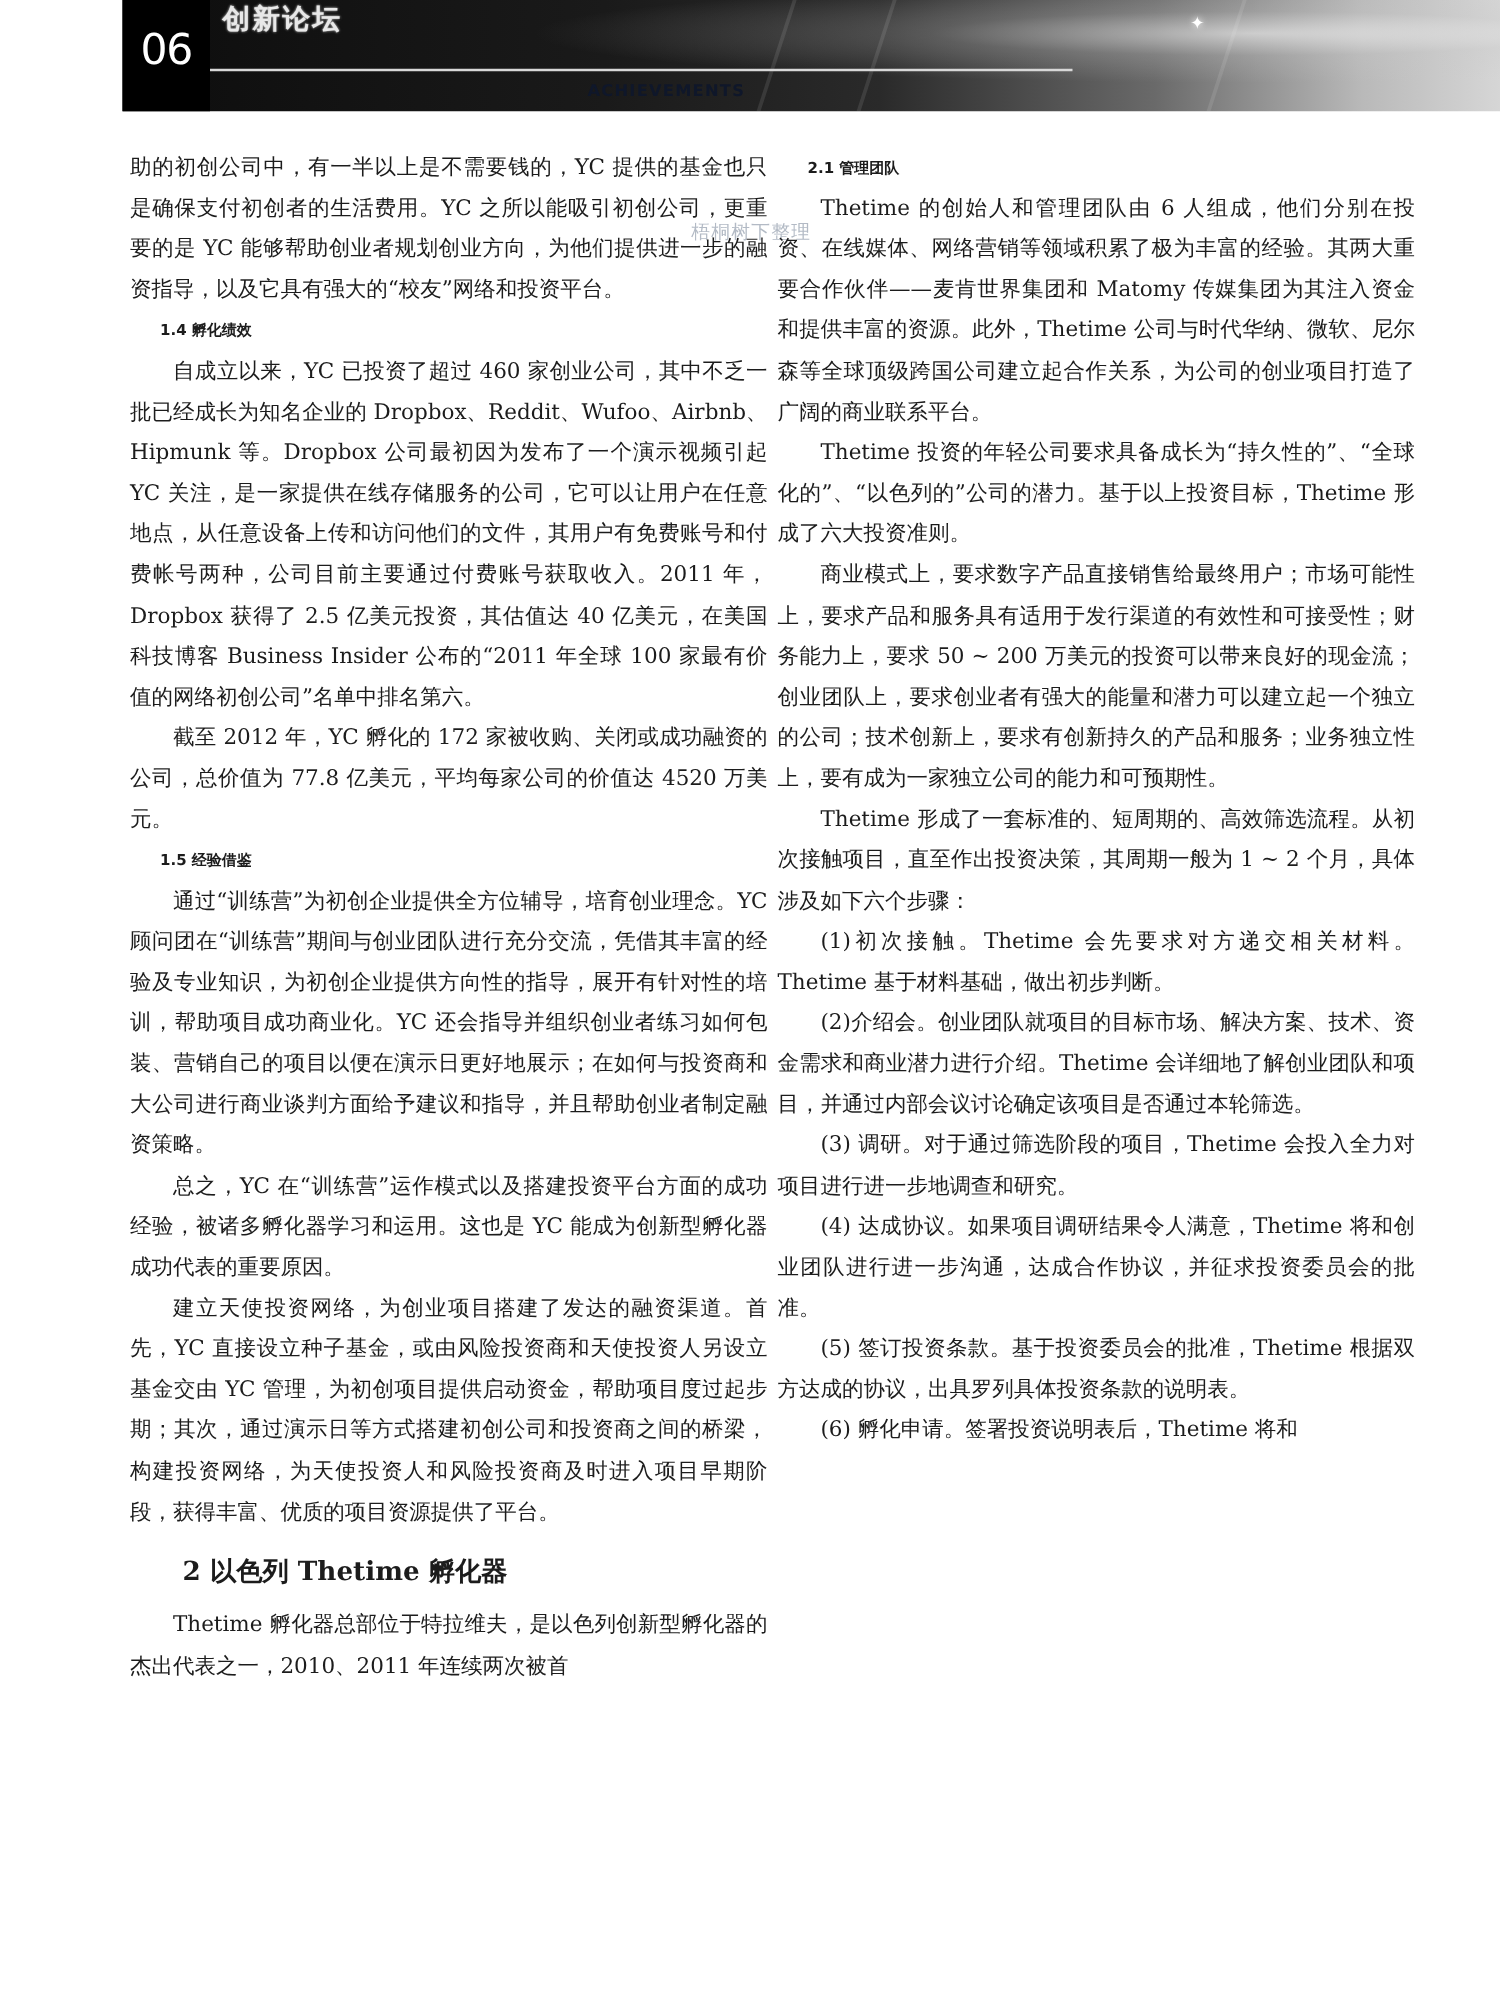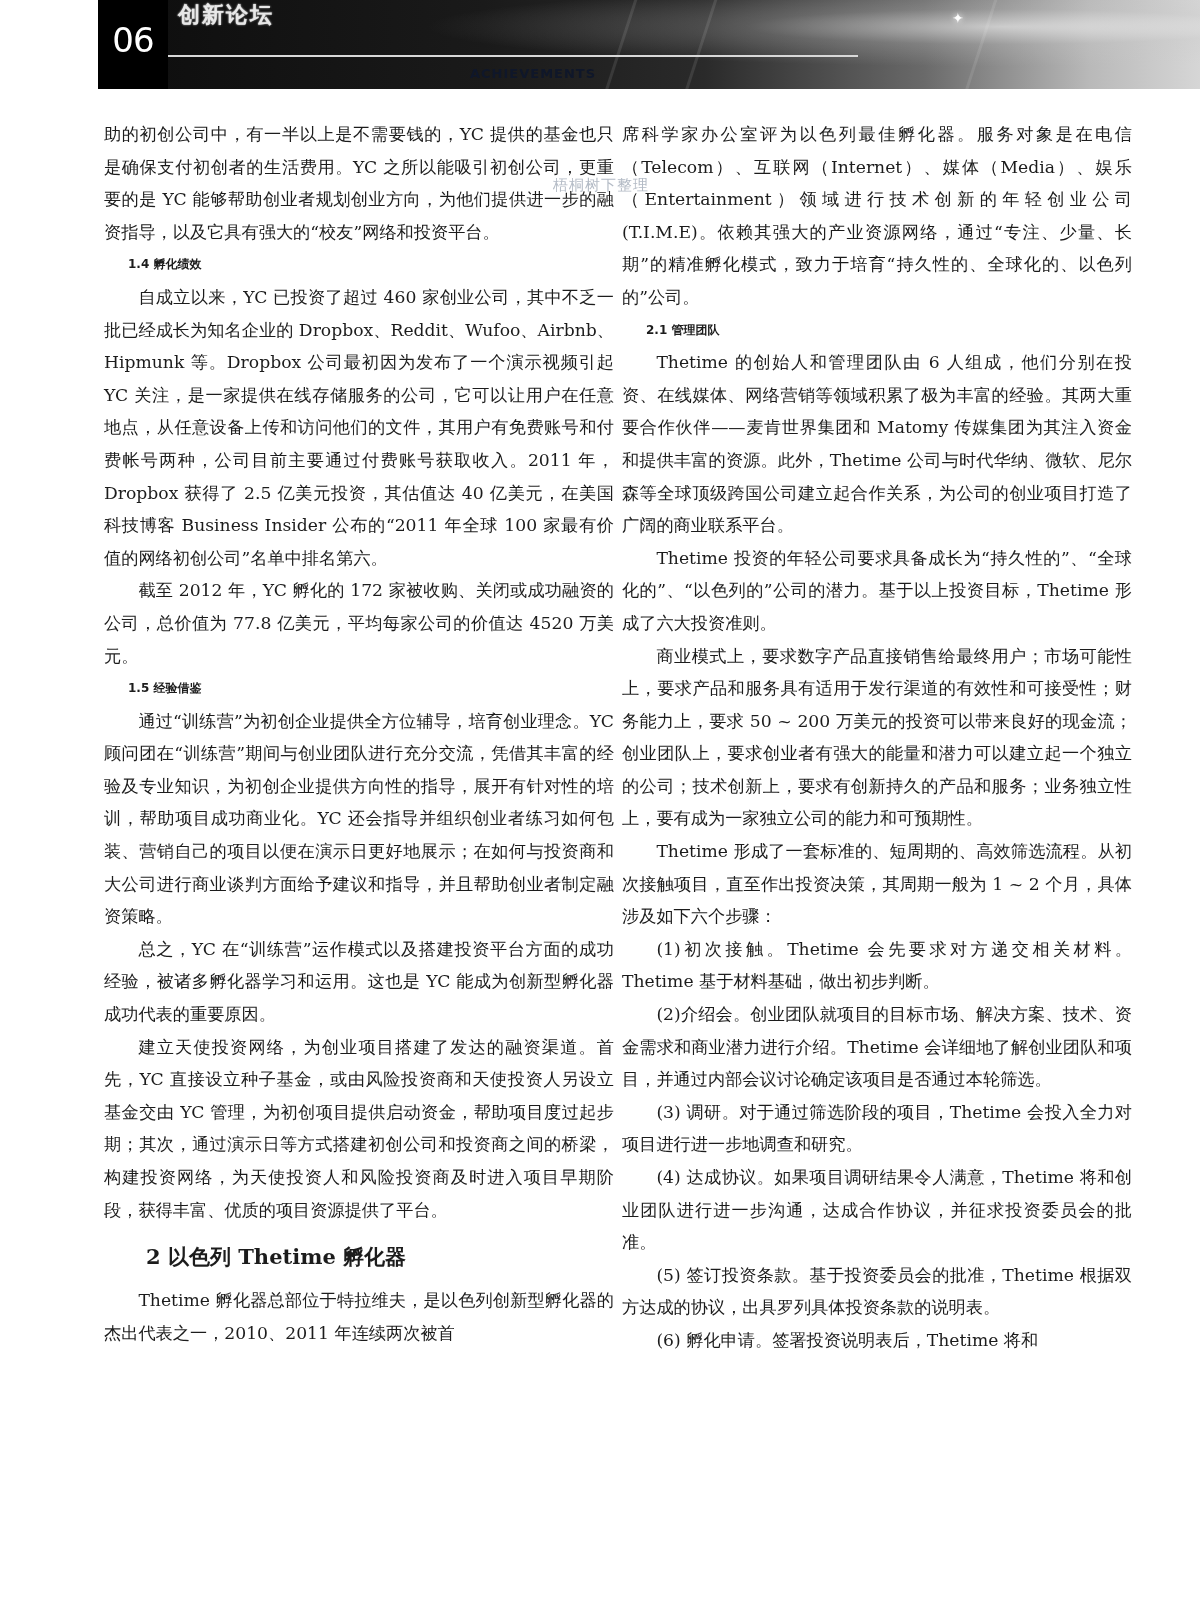--- a/index.html
+++ b/index.html
@@ -74,21 +74,20 @@
   <p>截至 2012 年，YC 孵化的 172 家被收购、关闭或成功融资的公司，总价值为 77.8 亿美元，平均每家公司的价值达 4520 万美元。</p>
   <h3>1.5  经验借鉴</h3>
   <p>通过“训练营”为初创企业提供全方位辅导，培育创业理念。YC 顾问团在“训练营”期间与创业团队进行充分交流，凭借其丰富的经验及专业知识，为初创企业提供方向性的指导，展开有针对性的培训，帮助项目成功商业化。YC 还会指导并组织创业者练习如何包装、营销自己的项目以便在演示日更好地展示；在如何与投资商和大公司进行商业谈判方面给予建议和指导，并且帮助创业者制定融资策略。</p>
   <p>总之，YC 在“训练营”运作模式以及搭建投资平台方面的成功经验，被诸多孵化器学习和运用。这也是 YC 能成为创新型孵化器成功代表的重要原因。</p>
   <p>建立天使投资网络，为创业项目搭建了发达的融资渠道。首先，YC 直接设立种子基金，或由风险投资商和天使投资人另设立基金交由 YC 管理，为初创项目提供启动资金，帮助项目度过起步期；其次，通过演示日等方式搭建初创公司和投资商之间的桥梁，构建投资网络，为天使投资人和风险投资商及时进入项目早期阶段，获得丰富、优质的项目资源提供了平台。</p>
   <h2>2  以色列 Thetime 孵化器</h2>
   <p>Thetime 孵化器总部位于特拉维夫，是以色列创新型孵化器的杰出代表之一，2010、2011 年连续两次被首</p>
 </div>
 
 <div class="col right">
-  <p class="noindent">席科学家办公室评为以色列最佳孵化器。服务对象是在电信（Telecom）、互联网（Internet）、媒体（Media）、娱乐（Entertainment）领域进行技术创新的年轻创业公司(T.I.M.E)。依赖其强大的产业资源网络，通过“专注、少量、长期”的精准孵化模式，致力于培育“持久性的、全球化的、以色列的”公司。</p>
   <h3>2.1  管理团队</h3>
   <p>Thetime 的创始人和管理团队由 6 人组成，他们分别在投资、在线媒体、网络营销等领域积累了极为丰富的经验。其两大重要合作伙伴——麦肯世界集团和 Matomy 传媒集团为其注入资金和提供丰富的资源。此外，Thetime 公司与时代华纳、微软、尼尔森等全球顶级跨国公司建立起合作关系，为公司的创业项目打造了广阔的商业联系平台。</p>
   <p>Thetime 投资的年轻公司要求具备成长为“持久性的”、“全球化的”、“以色列的”公司的潜力。基于以上投资目标，Thetime 形成了六大投资准则。</p>
   <p>商业模式上，要求数字产品直接销售给最终用户；市场可能性上，要求产品和服务具有适用于发行渠道的有效性和可接受性；财务能力上，要求 50 ~ 200 万美元的投资可以带来良好的现金流；创业团队上，要求创业者有强大的能量和潜力可以建立起一个独立的公司；技术创新上，要求有创新持久的产品和服务；业务独立性上，要有成为一家独立公司的能力和可预期性。</p>
   <p>Thetime 形成了一套标准的、短周期的、高效筛选流程。从初次接触项目，直至作出投资决策，其周期一般为 1 ~ 2 个月，具体涉及如下六个步骤：</p>
   <p>(1)初次接触。Thetime 会先要求对方递交相关材料。Thetime 基于材料基础，做出初步判断。</p>
   <p>(2)介绍会。创业团队就项目的目标市场、解决方案、技术、资金需求和商业潜力进行介绍。Thetime 会详细地了解创业团队和项目，并通过内部会议讨论确定该项目是否通过本轮筛选。</p>
   <p>(3) 调研。对于通过筛选阶段的项目，Thetime 会投入全力对项目进行进一步地调查和研究。</p>
   <p>(4) 达成协议。如果项目调研结果令人满意，Thetime 将和创业团队进行进一步沟通，达成合作协议，并征求投资委员会的批准。</p>
   <p>(5) 签订投资条款。基于投资委员会的批准，Thetime 根据双方达成的协议，出具罗列具体投资条款的说明表。</p>

